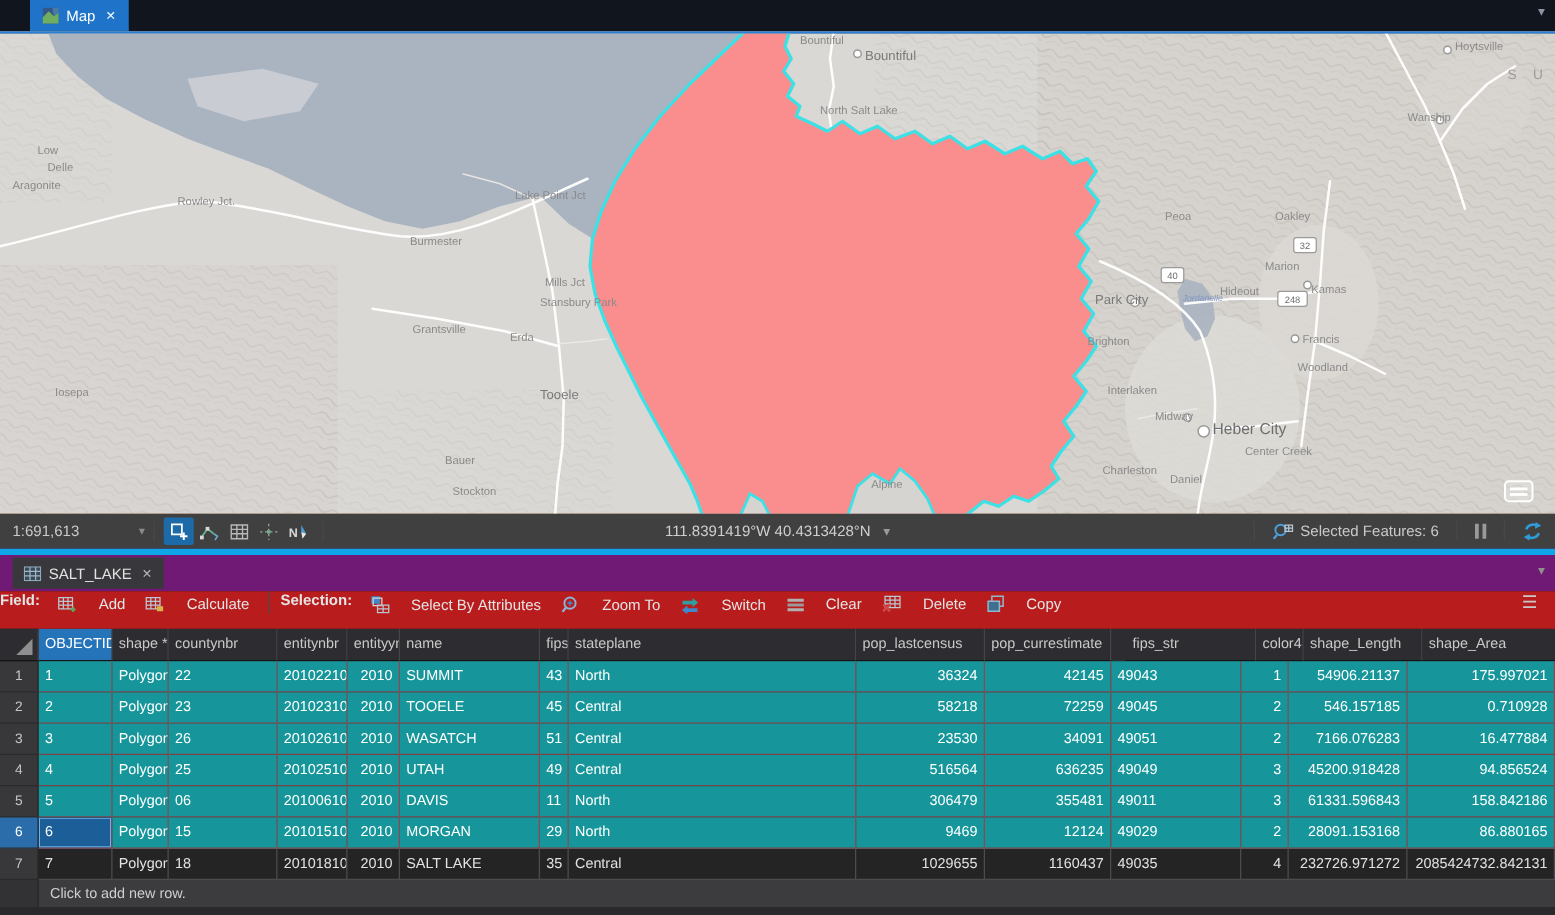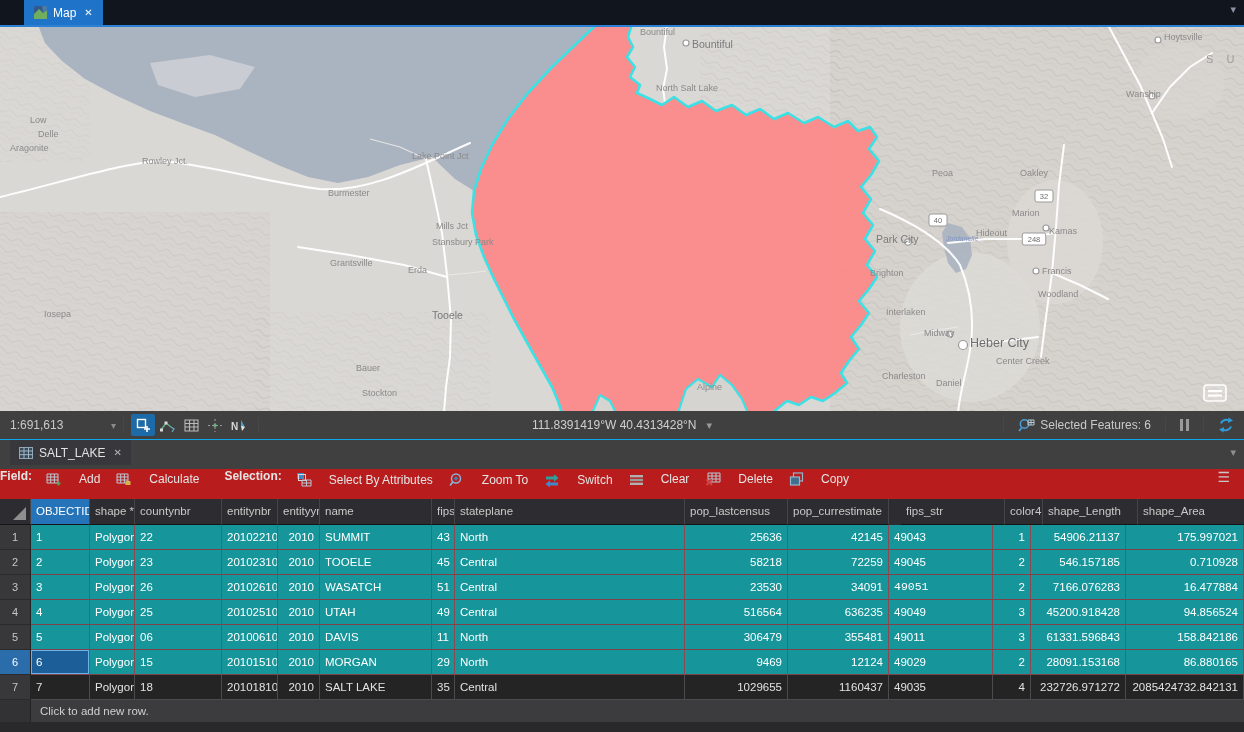--- a/index.html
+++ b/index.html
@@ -33,21 +33,21 @@
   .sb-ico{width:24px;height:22px;display:flex;align-items:center;justify-content:center;border-radius:2px}
   .sb-ico.sel{background:#1d6aa8}
   .sb-center{position:absolute;left:50%;transform:translateX(-50%);display:flex;align-items:center;gap:10px;color:#cfcfcf}
   .sb-center .chev{color:#9a9a9a;font-size:11px}
   .sb-right{margin-left:auto;display:flex;align-items:center;margin-right:10px;gap:7px}
   .selfeat{display:flex;align-items:center;gap:5px}
   .pause{display:flex;gap:3px}
   .pause span{display:block;width:3px;height:12px;background:#9a9a9a}
 
   
-  .ttabbar{height:29px;flex:none;background:#404040;display:flex;align-items:flex-start;position:relative;border-top:1px solid #0ea5e9}
+  .ttabbar{height:29px;flex:none;background:#701a75;display:flex;align-items:center;position:relative;border-top:5px solid #0ea5e9}
   .tab-table{margin-left:10px;height:25px;background:#38383c;color:#e2e2e2;font-size:12px;
     display:flex;align-items:center;gap:6px;padding:0 9px}
   .tab-table .x{font-size:10px;color:#b5b5b5;margin-left:2px}
   .ttab-chev{position:absolute;right:8px;top:6px;color:#8f8f8f;font-size:11px}
 
   .toolbar{height:30px;flex:none;background:#b91c1c;display:flex;align-items:flex-start;color:#e4e4e4;
     font-size:12px;position:relative}
   .tb-lab{font-weight:bold;margin-right:6px}
   .tb-btn{display:flex;align-items:center;gap:17px;padding:3px 8px;border-radius:2px;cursor:default}
   .tb-sep{width:1px;height:18px;background:#4a4a4a;margin:0 8px}
@@ -390,21 +390,21 @@
         <div class="t-row sel">
           <div class="rowhdr" style="width: 31px;">1</div>
           <div class="t-cell" style="width: 59px;">1</div>
           <div class="t-cell" style="width: 45px;">Polygon</div>
           <div class="t-cell" style="width: 87px;">22</div>
           <div class="t-cell al-r" style="width: 56px;">2010221010</div>
           <div class="t-cell al-r" style="width: 42px;">2010</div>
           <div class="t-cell" style="width: 112px;">SUMMIT</div>
           <div class="t-cell al-r" style="width: 23px;">43</div>
           <div class="t-cell" style="width: 230px;">North</div>
-          <div class="t-cell al-r" style="width: 103px;">25636</div>
+          <div class="t-cell al-r" style="width: 103px;">36324</div>
           <div class="t-cell al-r" style="width: 101px;">42145</div>
           <div class="t-cell" style="width: 104px;">49043</div>
           <div class="t-cell al-r" style="width: 38px;">1</div>
           <div class="t-cell al-r" style="width: 95px;">54906.21137</div>
           <div class="t-cell al-r" style="width: 118px;">175.997021</div>
         </div>
         <div class="t-row sel">
           <div class="rowhdr" style="width: 31px;">2</div>
           <div class="t-cell" style="width: 59px;">2</div>
           <div class="t-cell" style="width: 45px;">Polygon</div>
@@ -426,21 +426,21 @@
           <div class="t-cell" style="width: 59px;">3</div>
           <div class="t-cell" style="width: 45px;">Polygon</div>
           <div class="t-cell" style="width: 87px;">26</div>
           <div class="t-cell al-r" style="width: 56px;">2010261010</div>
           <div class="t-cell al-r" style="width: 42px;">2010</div>
           <div class="t-cell" style="width: 112px;">WASATCH</div>
           <div class="t-cell al-r" style="width: 23px;">51</div>
           <div class="t-cell" style="width: 230px;">Central</div>
           <div class="t-cell al-r" style="width: 103px;">23530</div>
           <div class="t-cell al-r" style="width: 101px;">34091</div>
-          <div class="t-cell" style="width: 104px; font-family: Liberation Mono, monospace;">49051</div>
+          <div class="t-cell" style="width: 104px;">49051</div>
           <div class="t-cell al-r" style="width: 38px;">2</div>
           <div class="t-cell al-r" style="width: 95px;">7166.076283</div>
           <div class="t-cell al-r" style="width: 118px;">16.477884</div>
         </div>
         <div class="t-row sel">
           <div class="rowhdr" style="width: 31px;">4</div>
           <div class="t-cell" style="width: 59px;">4</div>
           <div class="t-cell" style="width: 45px;">Polygon</div>
           <div class="t-cell" style="width: 87px;">25</div>
           <div class="t-cell al-r" style="width: 56px;">2010251010</div>

